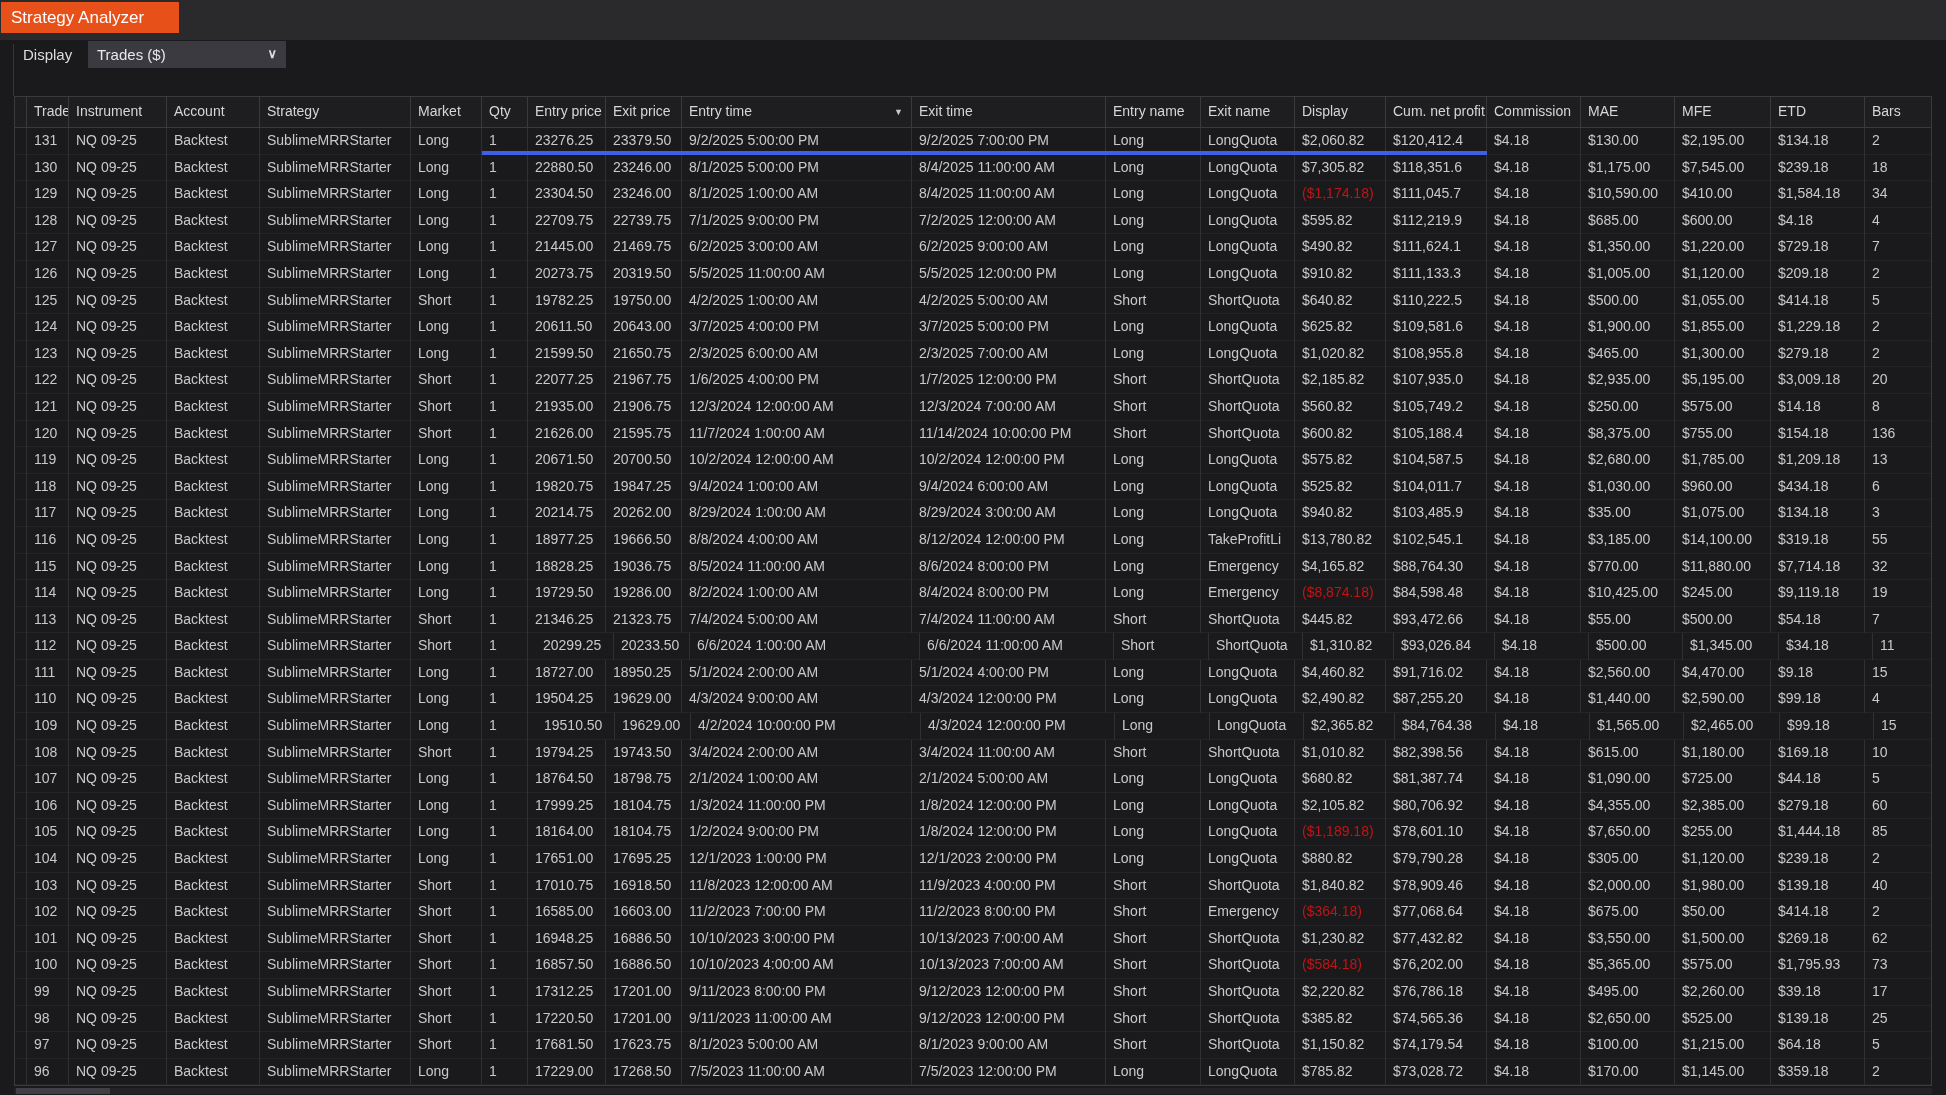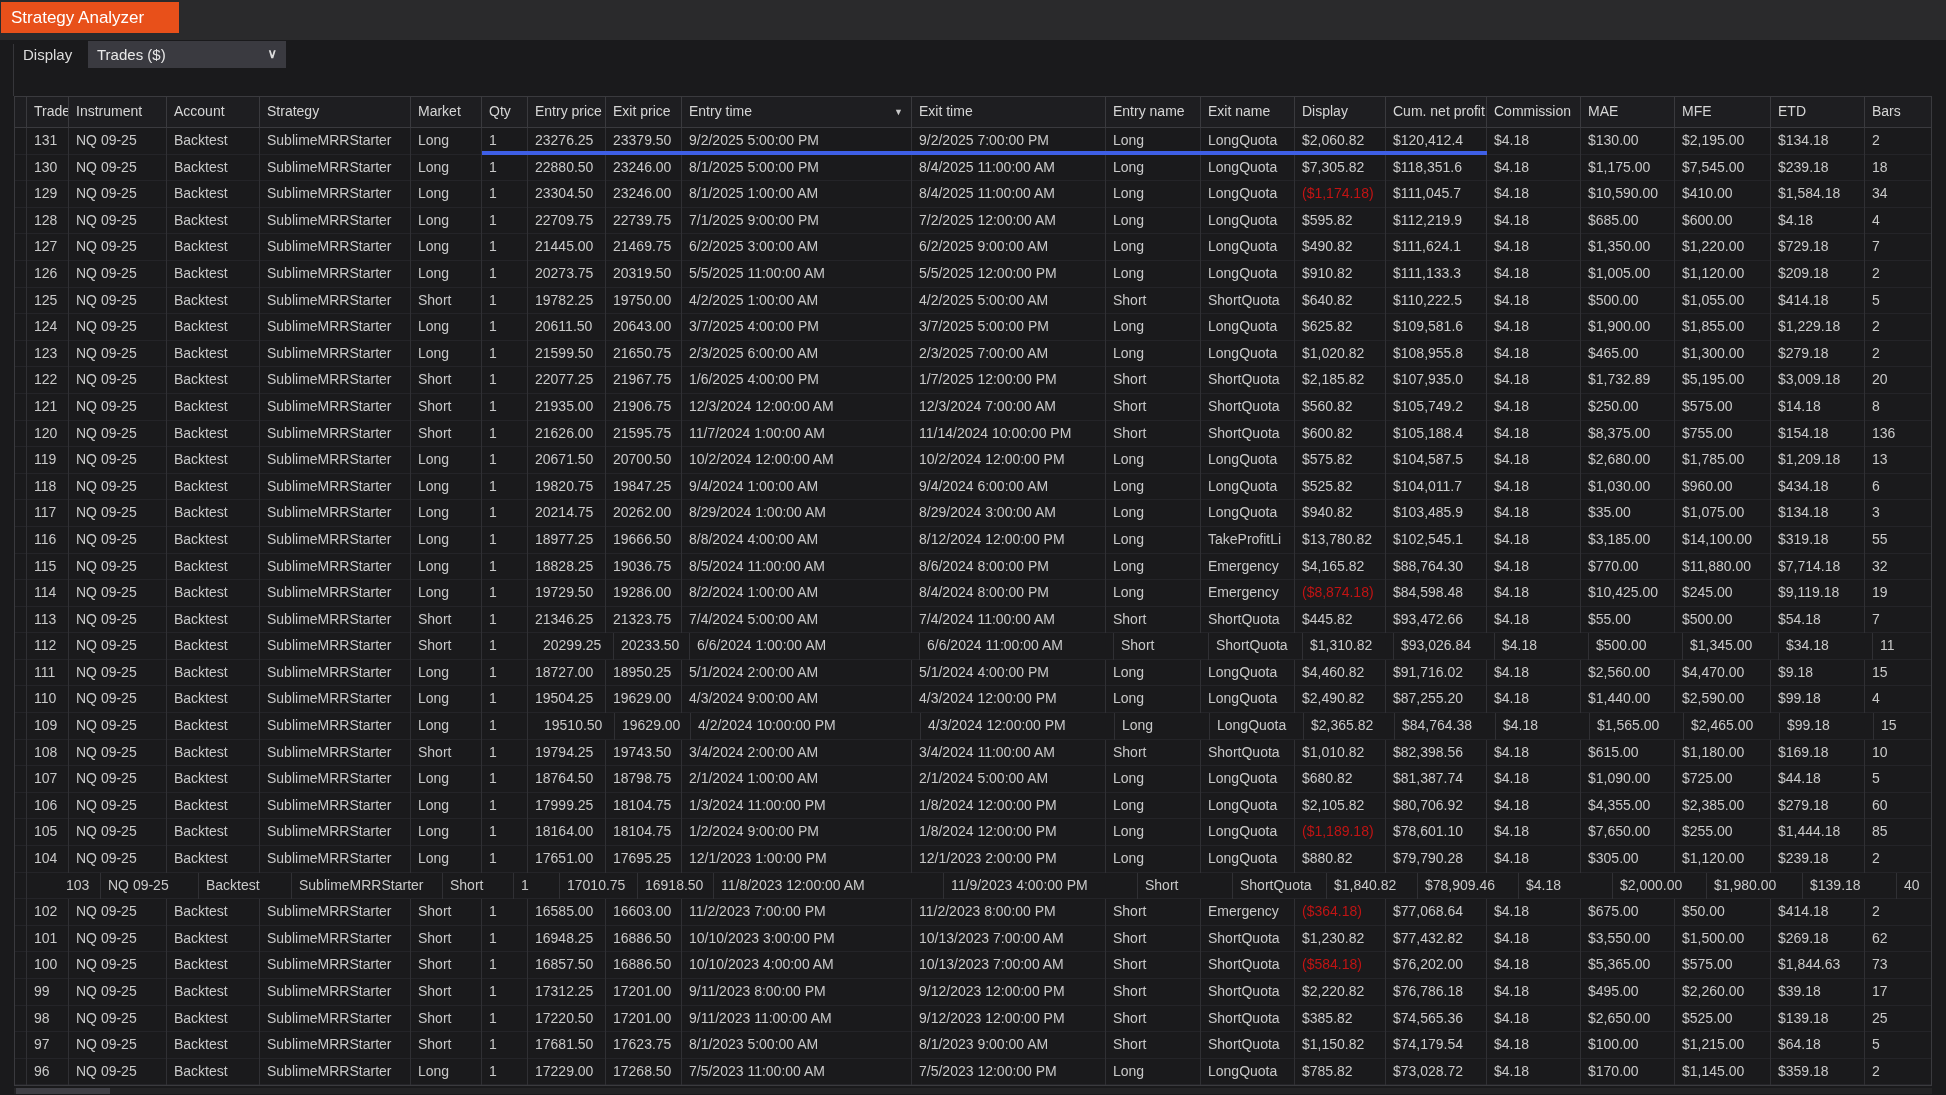--- a/index.html
+++ b/index.html
@@ -308,21 +308,21 @@
         <div class="cell" style="width: 46px;">1</div>
         <div class="cell" style="width: 78px;">22077.25</div>
         <div class="cell" style="width: 76px;">21967.75</div>
         <div class="cell" style="width: 230px;">1/6/2025 4:00:00 PM</div>
         <div class="cell" style="width: 194px;">1/7/2025 12:00:00 PM</div>
         <div class="cell" style="width: 95px;">Short</div>
         <div class="cell" style="width: 94px;">ShortQuota</div>
         <div class="cell" style="width: 91px;">$2,185.82</div>
         <div class="cell" style="width: 101px;">$107,935.0</div>
         <div class="cell" style="width: 94px;">$4.18</div>
-        <div class="cell" style="width: 94px;">$1,732.89</div>
+        <div class="cell" style="width: 94px;">$2,935.00</div>
         <div class="cell" style="width: 96px;">$5,195.00</div>
         <div class="cell" style="width: 94px;">$3,009.18</div>
         <div class="cell" style="width: 68px;">20</div>
       </div>
       <div class="grid-row">
         <div class="cell strip" style="width: 12px;"></div>
         <div class="cell" style="width: 42px;">121</div>
         <div class="cell" style="width: 98px;">NQ 09-25</div>
         <div class="cell" style="width: 93px;">Backtest</div>
         <div class="cell" style="width: 151px;">SublimeMRRStarter</div>
@@ -711,21 +711,21 @@
         <div class="cell" style="width: 91px;">$880.82</div>
         <div class="cell" style="width: 101px;">$79,790.28</div>
         <div class="cell" style="width: 94px;">$4.18</div>
         <div class="cell" style="width: 94px;">$305.00</div>
         <div class="cell" style="width: 96px;">$1,120.00</div>
         <div class="cell" style="width: 94px;">$239.18</div>
         <div class="cell" style="width: 68px;">2</div>
       </div>
       <div class="grid-row">
         <div class="cell strip" style="width: 12px;"></div>
-        <div class="cell" style="width: 42px; margin-left: 32px;">103</div>
+        <div class="cell" style="width: 42px;">103</div>
         <div class="cell" style="width: 98px;">NQ 09-25</div>
         <div class="cell" style="width: 93px;">Backtest</div>
         <div class="cell" style="width: 151px;">SublimeMRRStarter</div>
         <div class="cell" style="width: 71px;">Short</div>
         <div class="cell" style="width: 46px;">1</div>
         <div class="cell" style="width: 78px;">17010.75</div>
         <div class="cell" style="width: 76px;">16918.50</div>
         <div class="cell" style="width: 230px;">11/8/2023 12:00:00 AM</div>
         <div class="cell" style="width: 194px;">11/9/2023 4:00:00 PM</div>
         <div class="cell" style="width: 95px;">Short</div>
@@ -794,21 +794,21 @@
         <div class="cell" style="width: 76px;">16886.50</div>
         <div class="cell" style="width: 230px;">10/10/2023 4:00:00 AM</div>
         <div class="cell" style="width: 194px;">10/13/2023 7:00:00 AM</div>
         <div class="cell" style="width: 95px;">Short</div>
         <div class="cell" style="width: 94px;">ShortQuota</div>
         <div class="cell neg" style="width: 91px;">($584.18)</div>
         <div class="cell" style="width: 101px;">$76,202.00</div>
         <div class="cell" style="width: 94px;">$4.18</div>
         <div class="cell" style="width: 94px;">$5,365.00</div>
         <div class="cell" style="width: 96px;">$575.00</div>
-        <div class="cell" style="width: 94px;">$1,844.63</div>
+        <div class="cell" style="width: 94px;">$1,795.93</div>
         <div class="cell" style="width: 68px;">73</div>
       </div>
       <div class="grid-row">
         <div class="cell strip" style="width: 12px;"></div>
         <div class="cell" style="width: 42px;">99</div>
         <div class="cell" style="width: 98px;">NQ 09-25</div>
         <div class="cell" style="width: 93px;">Backtest</div>
         <div class="cell" style="width: 151px;">SublimeMRRStarter</div>
         <div class="cell" style="width: 71px;">Short</div>
         <div class="cell" style="width: 46px;">1</div>

